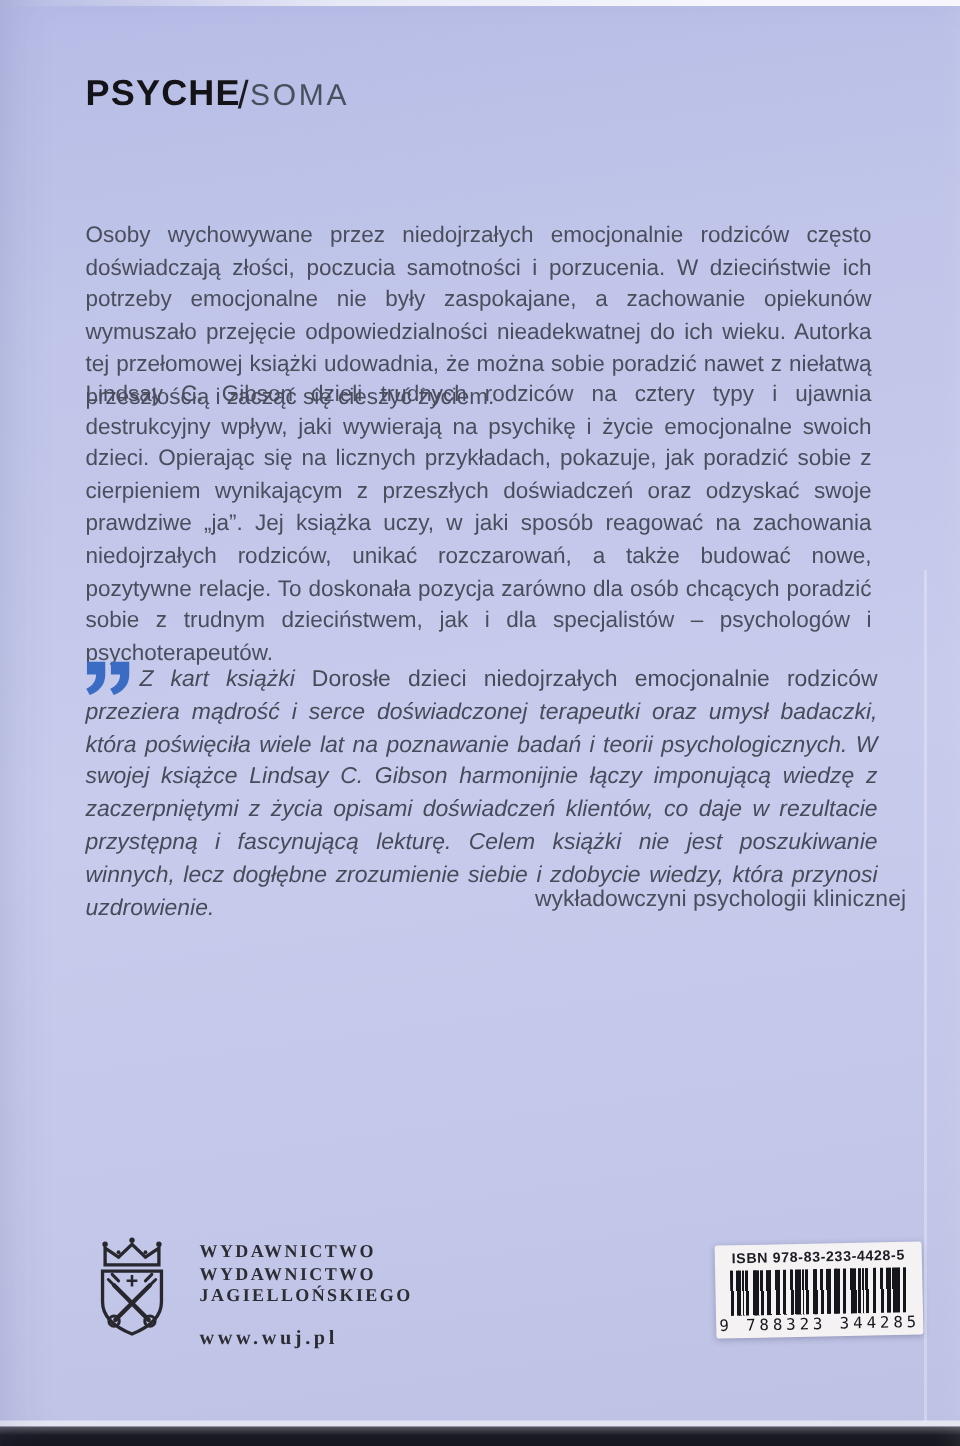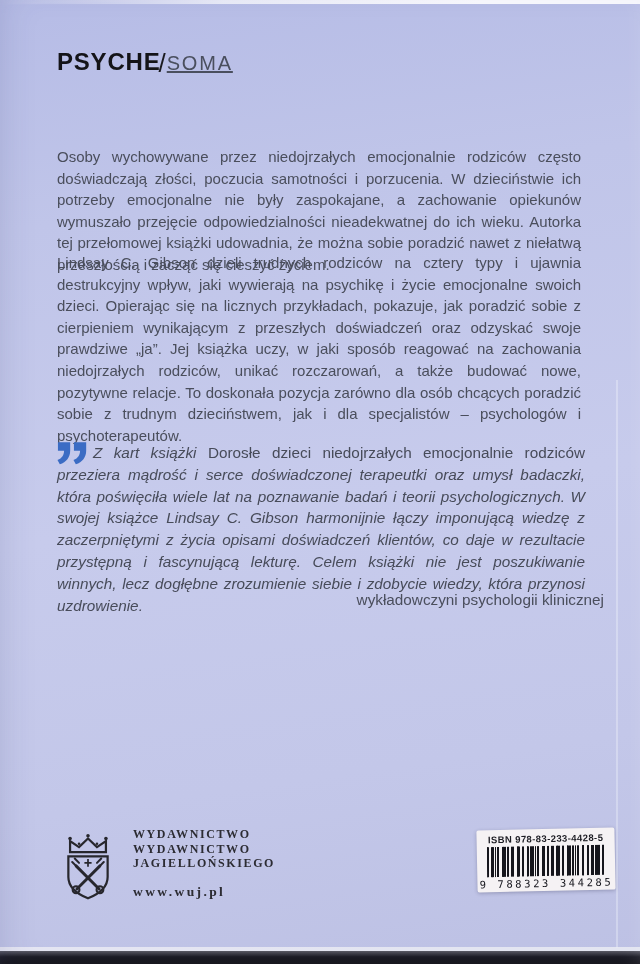--- a/index.html
+++ b/index.html
@@ -18,21 +18,21 @@
   .bottom-dark{position:absolute;top:951px;left:0;width:640px;height:13px;
     background:linear-gradient(#5a5a66 0%,#1b1b24 45%,#101017 100%);}
   .right-crease{position:absolute;left:616px;top:380px;width:2px;height:568px;background:rgba(244,245,252,.35);}
 
   .abs{position:absolute;}
 
   
   .series-logo{left:57px;top:46px;display:flex;align-items:baseline;}
   .logo-primary{font-size:24px;font-weight:800;letter-spacing:.8px;color:#141418;}
   .logo-slash{font-size:26px;font-weight:300;color:#1a1a1f;margin:0 1px 0 -2px;position:relative;top:2px;}
-  .logo-secondary{font-size:20px;font-weight:300;letter-spacing:1.8px;color:#4a4f5e;text-decoration:underline;}
+  .logo-secondary{font-size:20px;font-weight:300;letter-spacing:1.8px;color:#4a4f5e;}
 
   
   .title{left:57px;top:103px;width:540px;font-size:20.5px;font-weight:400;letter-spacing:.4px;}
 
   
   .body-par{left:57px;width:524px;font-size:15px;line-height:21.6px;color:#4a4e5c;text-align:justify;}
   .p1{top:146px;}
   .p2{top:252px;}
 
   
@@ -40,21 +40,21 @@
     color:#474b59;text-align:justify;font-style:italic;}
   .quote .book-title{font-style:normal;}
   .quote-icon{display:inline-block;width:36px;height:14px;position:relative;}
   .quote-icon svg{position:absolute;left:0;top:-3px;width:32px;height:25px;}
 
   
   .attribution{right:36px;top:589px;text-align:right;font-size:15.3px;line-height:21px;color:#4a4e5c;}
   .attr-name{margin-bottom:0;}
 
   
-  .publisher{left:57px;top:812px;display:flex;gap:14px;align-items:flex-end;}
+  .publisher{left:57px;top:812px;display:flex;gap:14px;align-items:center;}
   .crest{width:62px;height:70px;color:#27272d;}
   .pub-col{padding-top:15px;}
   .pub-line{font-family:"Liberation Serif",serif;font-size:12px;font-weight:700;
     letter-spacing:1.6px;color:#2c2c33;line-height:14.6px;}
   .pub-web{font-family:"Liberation Serif",serif;font-size:13.5px;font-weight:600;
     letter-spacing:2.4px;color:#2c2c33;margin-top:13px;}
 
   
   .sticker{left:477px;top:829px;width:138px;height:62px;background:#f5f2f4;border-radius:2px;
     transform:rotate(-1.2deg);box-shadow:0 1px 4px rgba(40,40,70,.3);text-align:center;}

